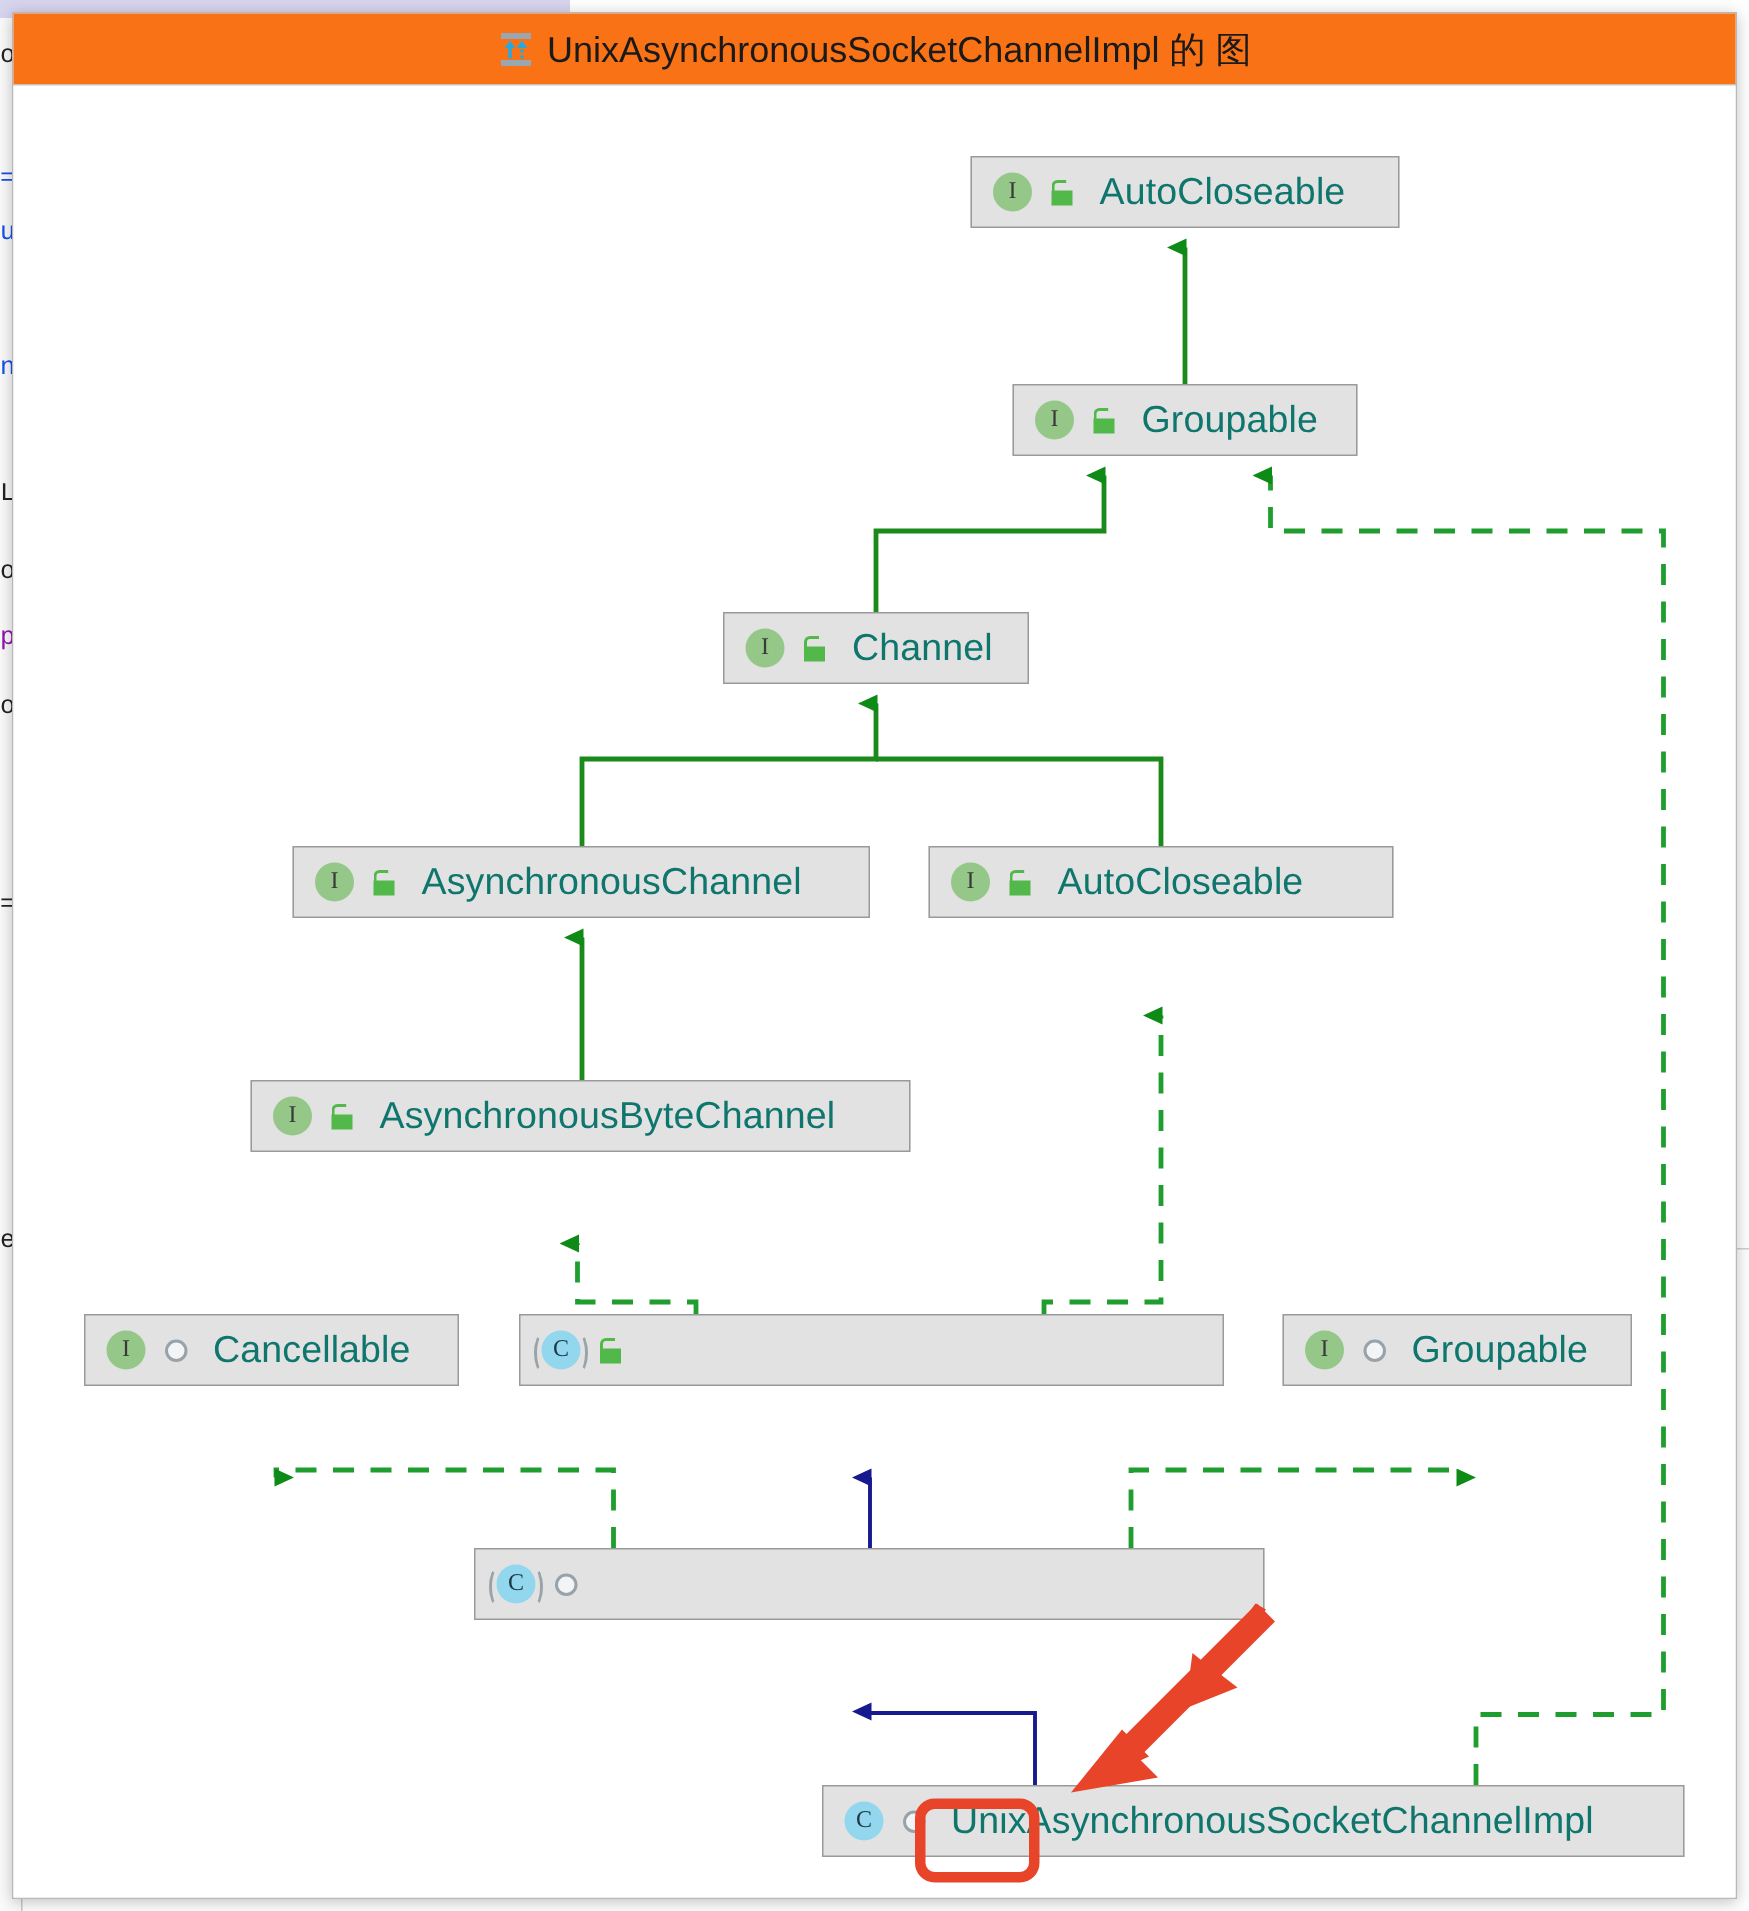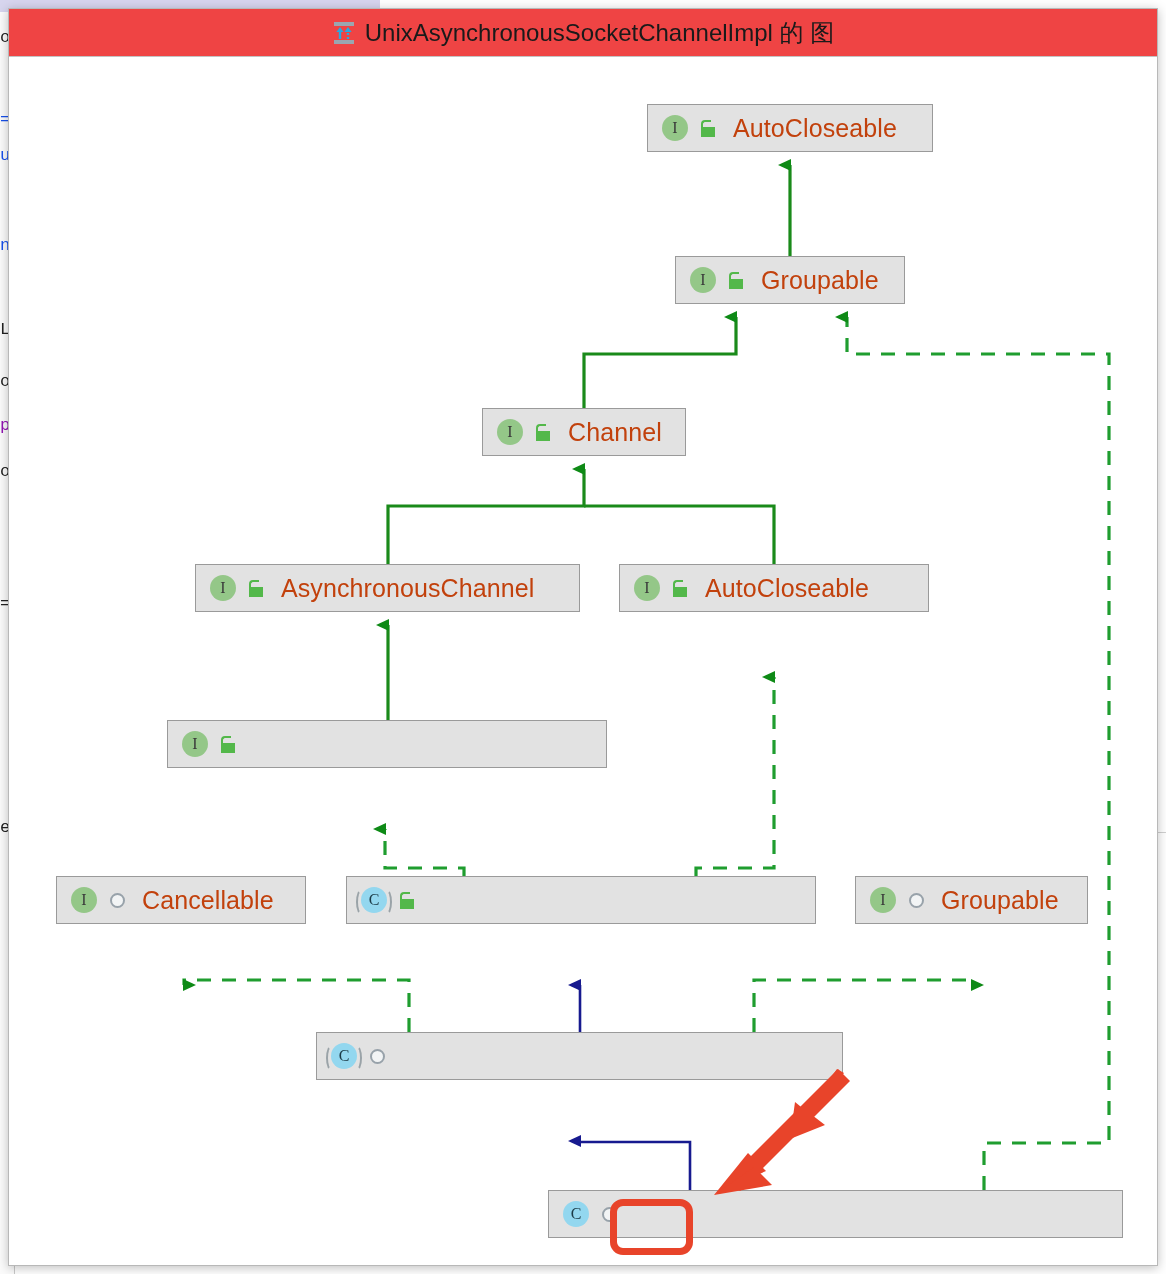--- a/index.html
+++ b/index.html
@@ -13,32 +13,32 @@
   .code-frag{position:absolute;font-family:"Liberation Mono","DejaVu Sans Mono",monospace;
              font-size:17px;white-space:pre;overflow:hidden;width:13px;left:0;}
   #right-code{position:absolute;right:0;top:372px;width:22px;font-size:17px;color:#222;
               font-family:"Liberation Mono","DejaVu Sans Mono",monospace;white-space:pre;}
   #ide-bottom-line{position:absolute;left:1146px;top:832px;width:20px;height:1px;background:#d0d0d0;}
 
   
   #diagram-dialog{position:absolute;left:8px;top:8px;width:1150px;height:1258px;
                   background:#ffffff;border:1px solid #b8b8b8;
                   box-shadow:0 2px 10px rgba(0,0,0,.25);box-sizing:border-box;}
-  #dialog-titlebar{height:48px;background:#ef4444;border-bottom:1px solid #c3c3c3;
+  #dialog-titlebar{height:48px;background:#f97316;border-bottom:1px solid #c3c3c3;
                    display:flex;align-items:center;justify-content:center;box-sizing:border-box;}
   #dialog-title-text{font-size:24px;color:#1a1a1a;}
   .title-icon{width:24px;height:24px;margin-right:9px;display:inline-block;position:relative;flex:none;}
 
   #diagram-canvas{position:absolute;left:0;top:48px;width:1148px;height:1208px;background:#fff;overflow:hidden;}
   #edges-layer{position:absolute;left:0;top:0;width:1148px;height:1208px;}
 
   
   .node{position:absolute;background:#e2e2e2;border:1px solid #9a9a9a;
         display:flex;align-items:center;box-sizing:border-box;padding:0 14px;}
-  .node-label{font-size:25px;color:#c2410c;white-space:nowrap;letter-spacing:.1px;}
+  .node-label{font-size:25px;color:#0f766e;white-space:nowrap;letter-spacing:.1px;}
 
   .icon-iface{width:26px;height:26px;border-radius:50%;background:#94c788;
               display:inline-flex;align-items:center;justify-content:center;flex:none;margin-right:5px;}
   .icon-iface i{font-family:"Liberation Serif","DejaVu Serif",serif;font-style:normal;
                 font-size:16px;color:#3a3a3a;line-height:1;}
   .icon-class{width:26px;height:26px;border-radius:50%;background:#93d7ef;
               display:inline-flex;align-items:center;justify-content:center;flex:none;margin-right:5px;}
   .icon-class i{font-family:"Liberation Serif","DejaVu Serif",serif;font-style:normal;
                 font-size:16px;color:#1b3a46;line-height:1;}
   .icon-class.abstract{position:relative;}
@@ -192,20 +192,21 @@
       <span class="node-label">AutoCloseable</span>
     </div>
 
     <div class="node" style="left:158px;top:663px;width:440px;height:48px;">
       <span class="icon-iface">
           <i>I</i>
         </span>
       <span class="vis-wrap">
           <span class="vis-public"></span>
         </span>
+      <span class="node-label">AsynchronousByteChannel</span>
     </div>
 
     <div class="node" style="left:47px;top:819px;width:250px;height:48px;">
       <span class="icon-iface">
           <i>I</i>
         </span>
       <span class="vis-wrap">
           <span class="vis-package"></span>
         </span>
       <span class="node-label">Cancellable</span>
@@ -239,20 +240,21 @@
         </span>
     </div>
 
     <div class="node" style="left:539px;top:1133px;width:575px;height:48px;">
       <span class="icon-class">
           <i>C</i>
         </span>
       <span class="vis-wrap">
           <span class="vis-package"></span>
         </span>
+      <span class="node-label">UnixAsynchronousSocketChannelImpl</span>
     </div>
 
     <div id="highlight-box" style="left:601px;top:1142px;width:83px;height:56px;"></div>
 
     <svg id="callout-arrow" style="left:685px;top:1010px;" width="160" height="140" viewBox="0 0 160 140">
       <path d="M150 6 L118 48 L131 58 L96 72 L101 35 L112 44 L143 2 Z" fill="#e8442a"></path>
       <path d="M150 8 L40 118" stroke="#e8442a" stroke-width="17" stroke-linecap="butt"></path>
       <path d="M20 128 L72 104 L54 86 Z" fill="#e8442a"></path>
       <path d="M20 128 L78 118 L60 100 Z" fill="#e8442a"></path>
     </svg>

